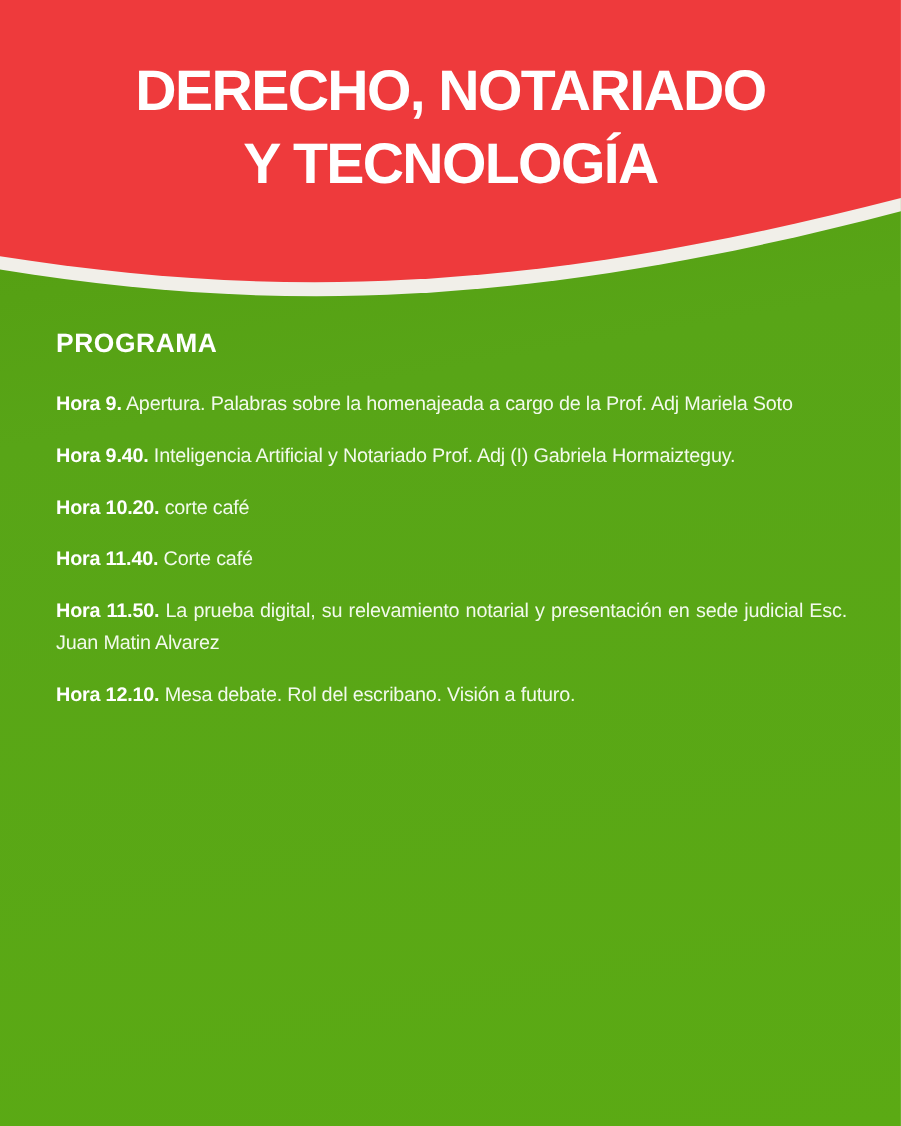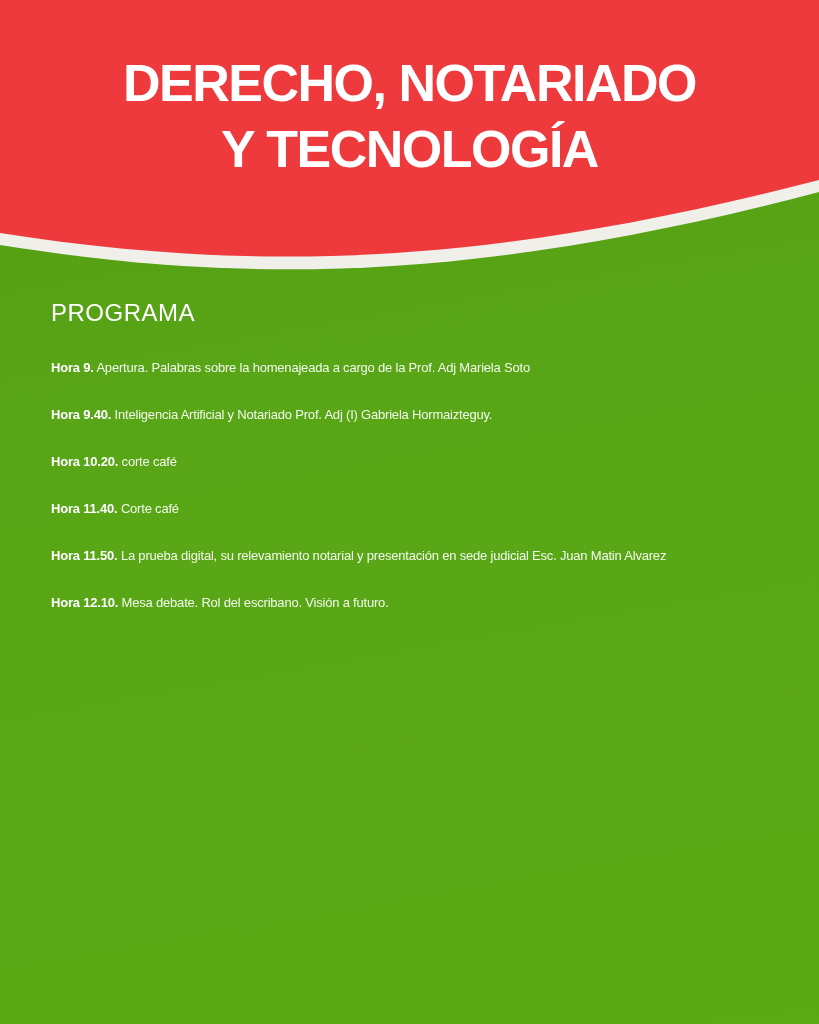--- a/index.html
+++ b/index.html
@@ -40,28 +40,28 @@
     left: 51px;
     width: 719px;
     z-index: 2;
     color: #f2faec;
   }
 
   .program-heading {
     margin: 0 0 27px 0;
     font-size: 24px;
     line-height: 26px;
-    font-weight: 400;
+    font-weight: 700;
     letter-spacing: 0.5px;
     color: #ffffff;
   }
 
   .entry {
     margin: 0 0 18px 0;
-    font-size: 13px;
+    font-size: 18px;
     line-height: 29px;
     letter-spacing: -0.2px;
     text-align: justify;
     hyphens: auto;
     -webkit-hyphens: auto;
   }
 
   .entry .time {
     font-weight: 700;
     color: #ffffff;

